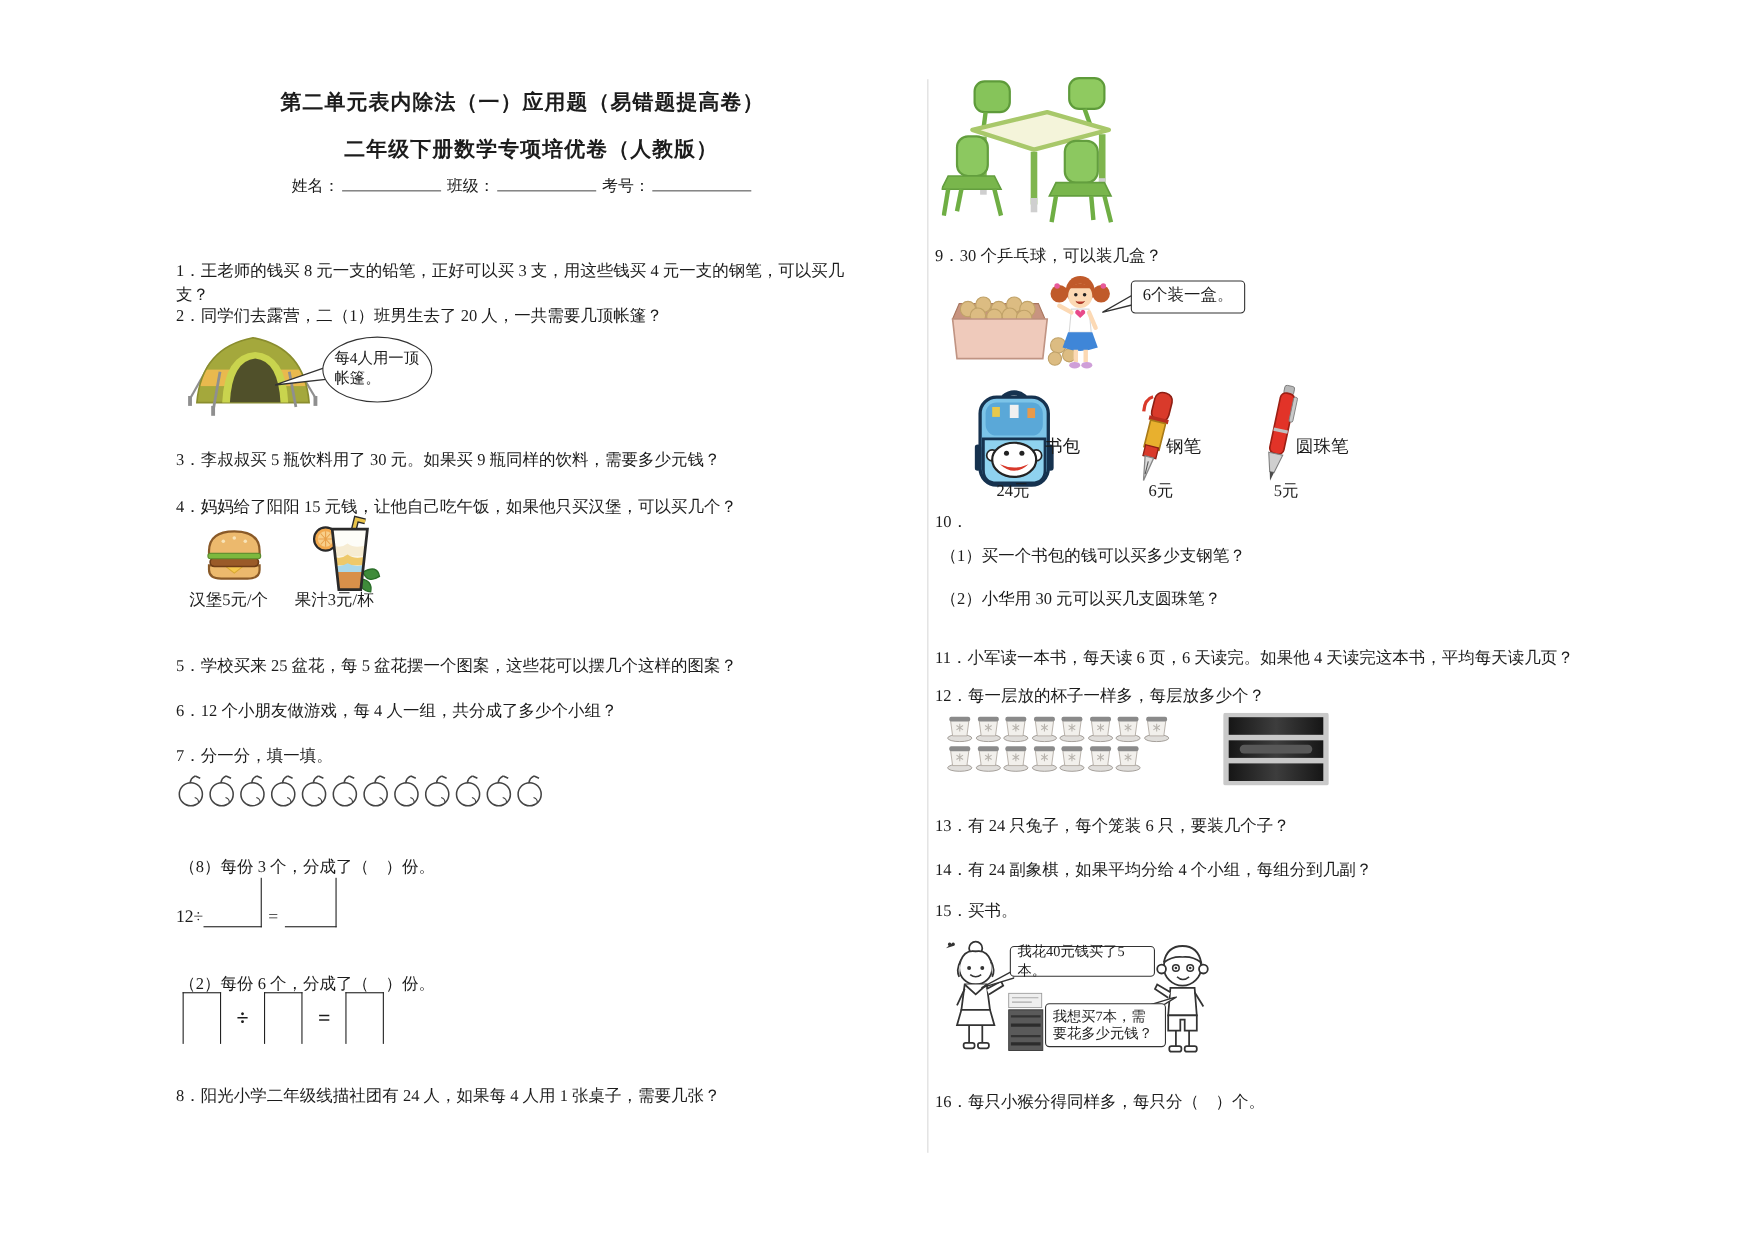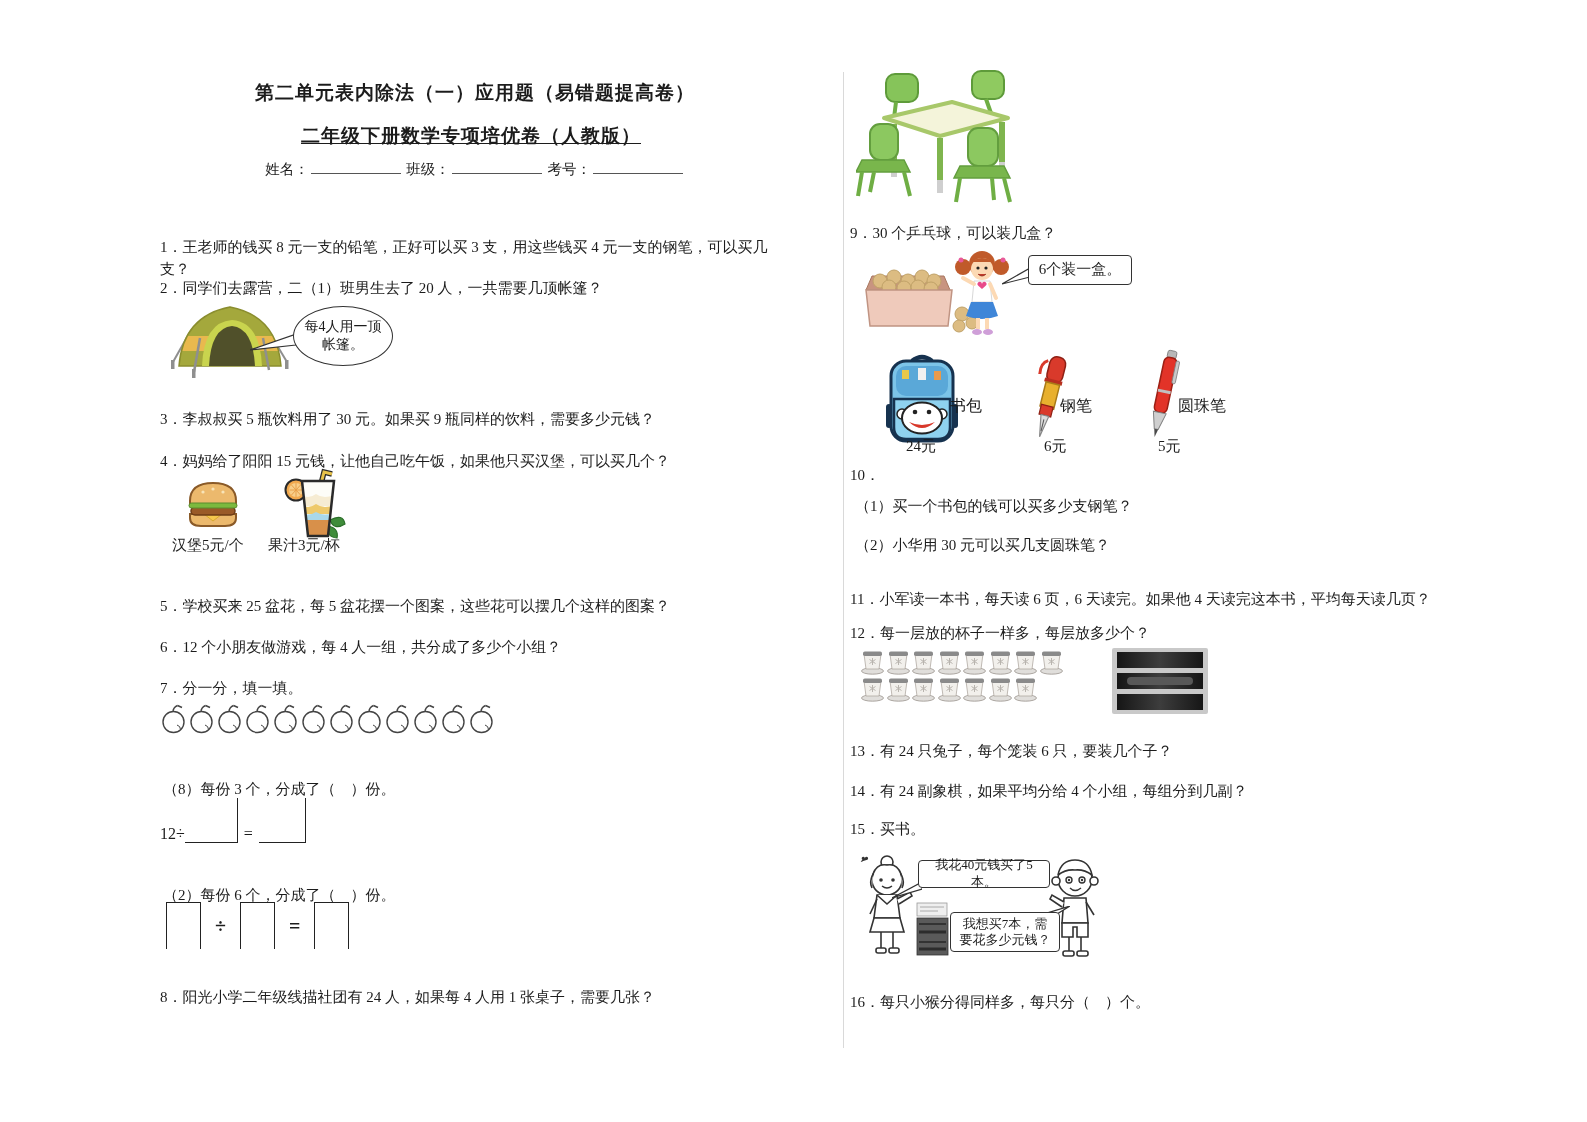--- a/index.html
+++ b/index.html
@@ -7,21 +7,21 @@
         font-family:"Liberation Serif",serif;color:#1c1c1c;}
   .abs{position:absolute;}
   .title{width:630px;text-align:center;font-family:"Liberation Sans",sans-serif;
          font-weight:bold;font-size:19px;letter-spacing:1px;}
   .inforow{width:630px;text-align:center;font-size:14.5px;}
   .blankline{display:inline-block;width:90px;height:15px;border-bottom:1px solid #555;margin:0 2px;}
   .q{font-size:15px;line-height:1.45;width:628px;}
   .qr{font-size:15px;line-height:1.45;width:612px;}
   .divider{position:absolute;left:843px;top:72px;width:1px;height:976px;background:#d9d9d9;}
   .bubble{position:absolute;background:#fff;border:1.4px solid #333;font-size:14px;
-          line-height:1.3;display:flex;align-items:center;justify-content:center;text-align:center;}
+          line-height:1.3;display:flex;align-items:center;justify-content:center;text-align:left;}
   .bubble.ellipse{border-radius:50%;padding:4px 10px;}
   .bubble.rect{border-radius:4px;padding:2px 6px;}
   .caption{font-size:15px;}
   .pricelabel{font-size:15px;}
   .row{display:flex;}
   .expr-row{display:flex;align-items:flex-end;}
   .expr-text{font-size:16px;line-height:1;padding-bottom:1px;}
   .corner-blank{height:44px;border-bottom:1.5px solid #222;border-right:1.5px solid #222;}
   .box-row{display:flex;align-items:center;}
   .open-box{width:33px;height:46px;border:1.5px solid #222;border-bottom:none;}
@@ -30,21 +30,21 @@
   .cuprow{display:flex;}
   svg{display:block;}
 </style>
 </head>
 <body>
 
 <div class="page">
   <div class="divider"></div>
 
   <div class="abs title" style="left:160px;top:80px;">第二单元表内除法（一）应用题（易错题提高卷）</div>
-  <div class="abs title" style="left:156px;top:123px;text-decoration:underline;">二年级下册数学专项培优卷（人教版）</div>
+  <div class="abs title" style="left:168px;top:123px;">二年级下册数学专项培优卷（人教版）</div>
 
   <div class="abs inforow" style="left:160px;top:158px;">
     <span>姓名：</span><span class="blankline"></span>
     <span>班级：</span><span class="blankline"></span>
     <span>考号：</span><span class="blankline"></span>
   </div>
 
   <p class="abs q" style="left:160px;top:222px;">1．王老师的钱买 8 元一支的铅笔，正好可以买 3 支，用这些钱买 4 元一支的钢笔，可以买几支？</p>
   <p class="abs q" style="left:160px;top:263px;">2．同学们去露营，二（1）班男生去了 20 人，一共需要几顶帐篷？</p>
 

